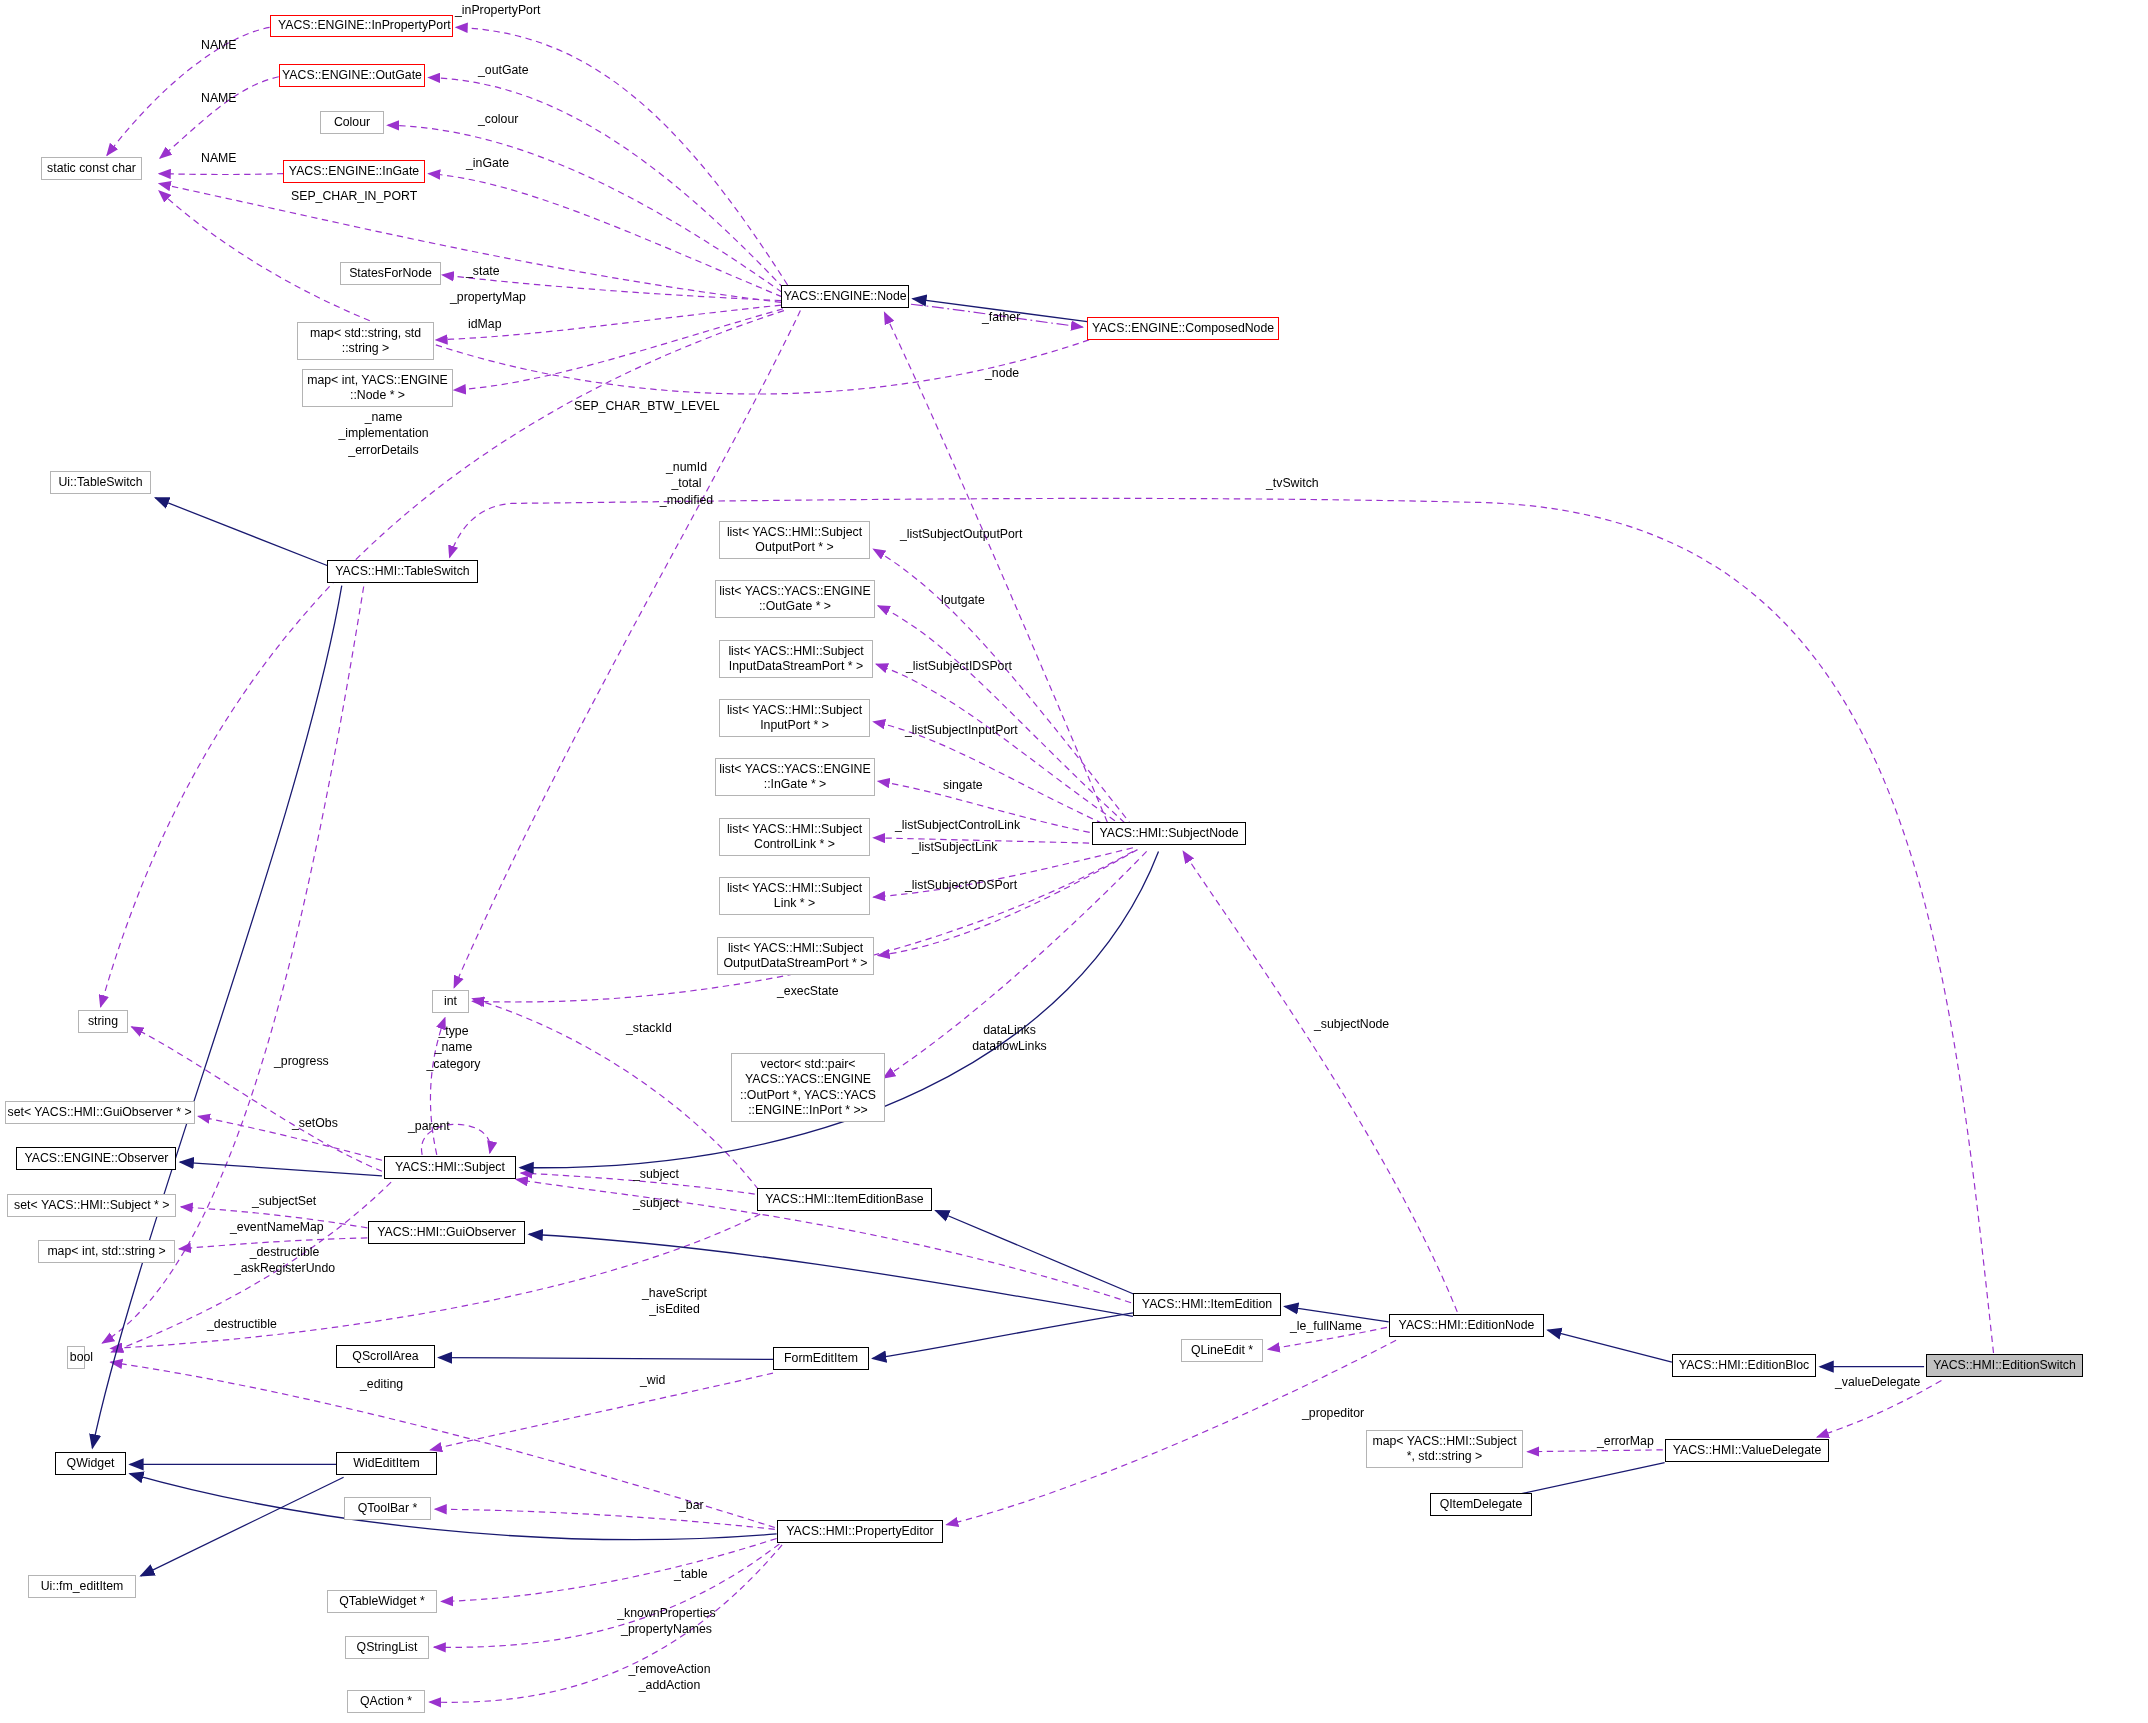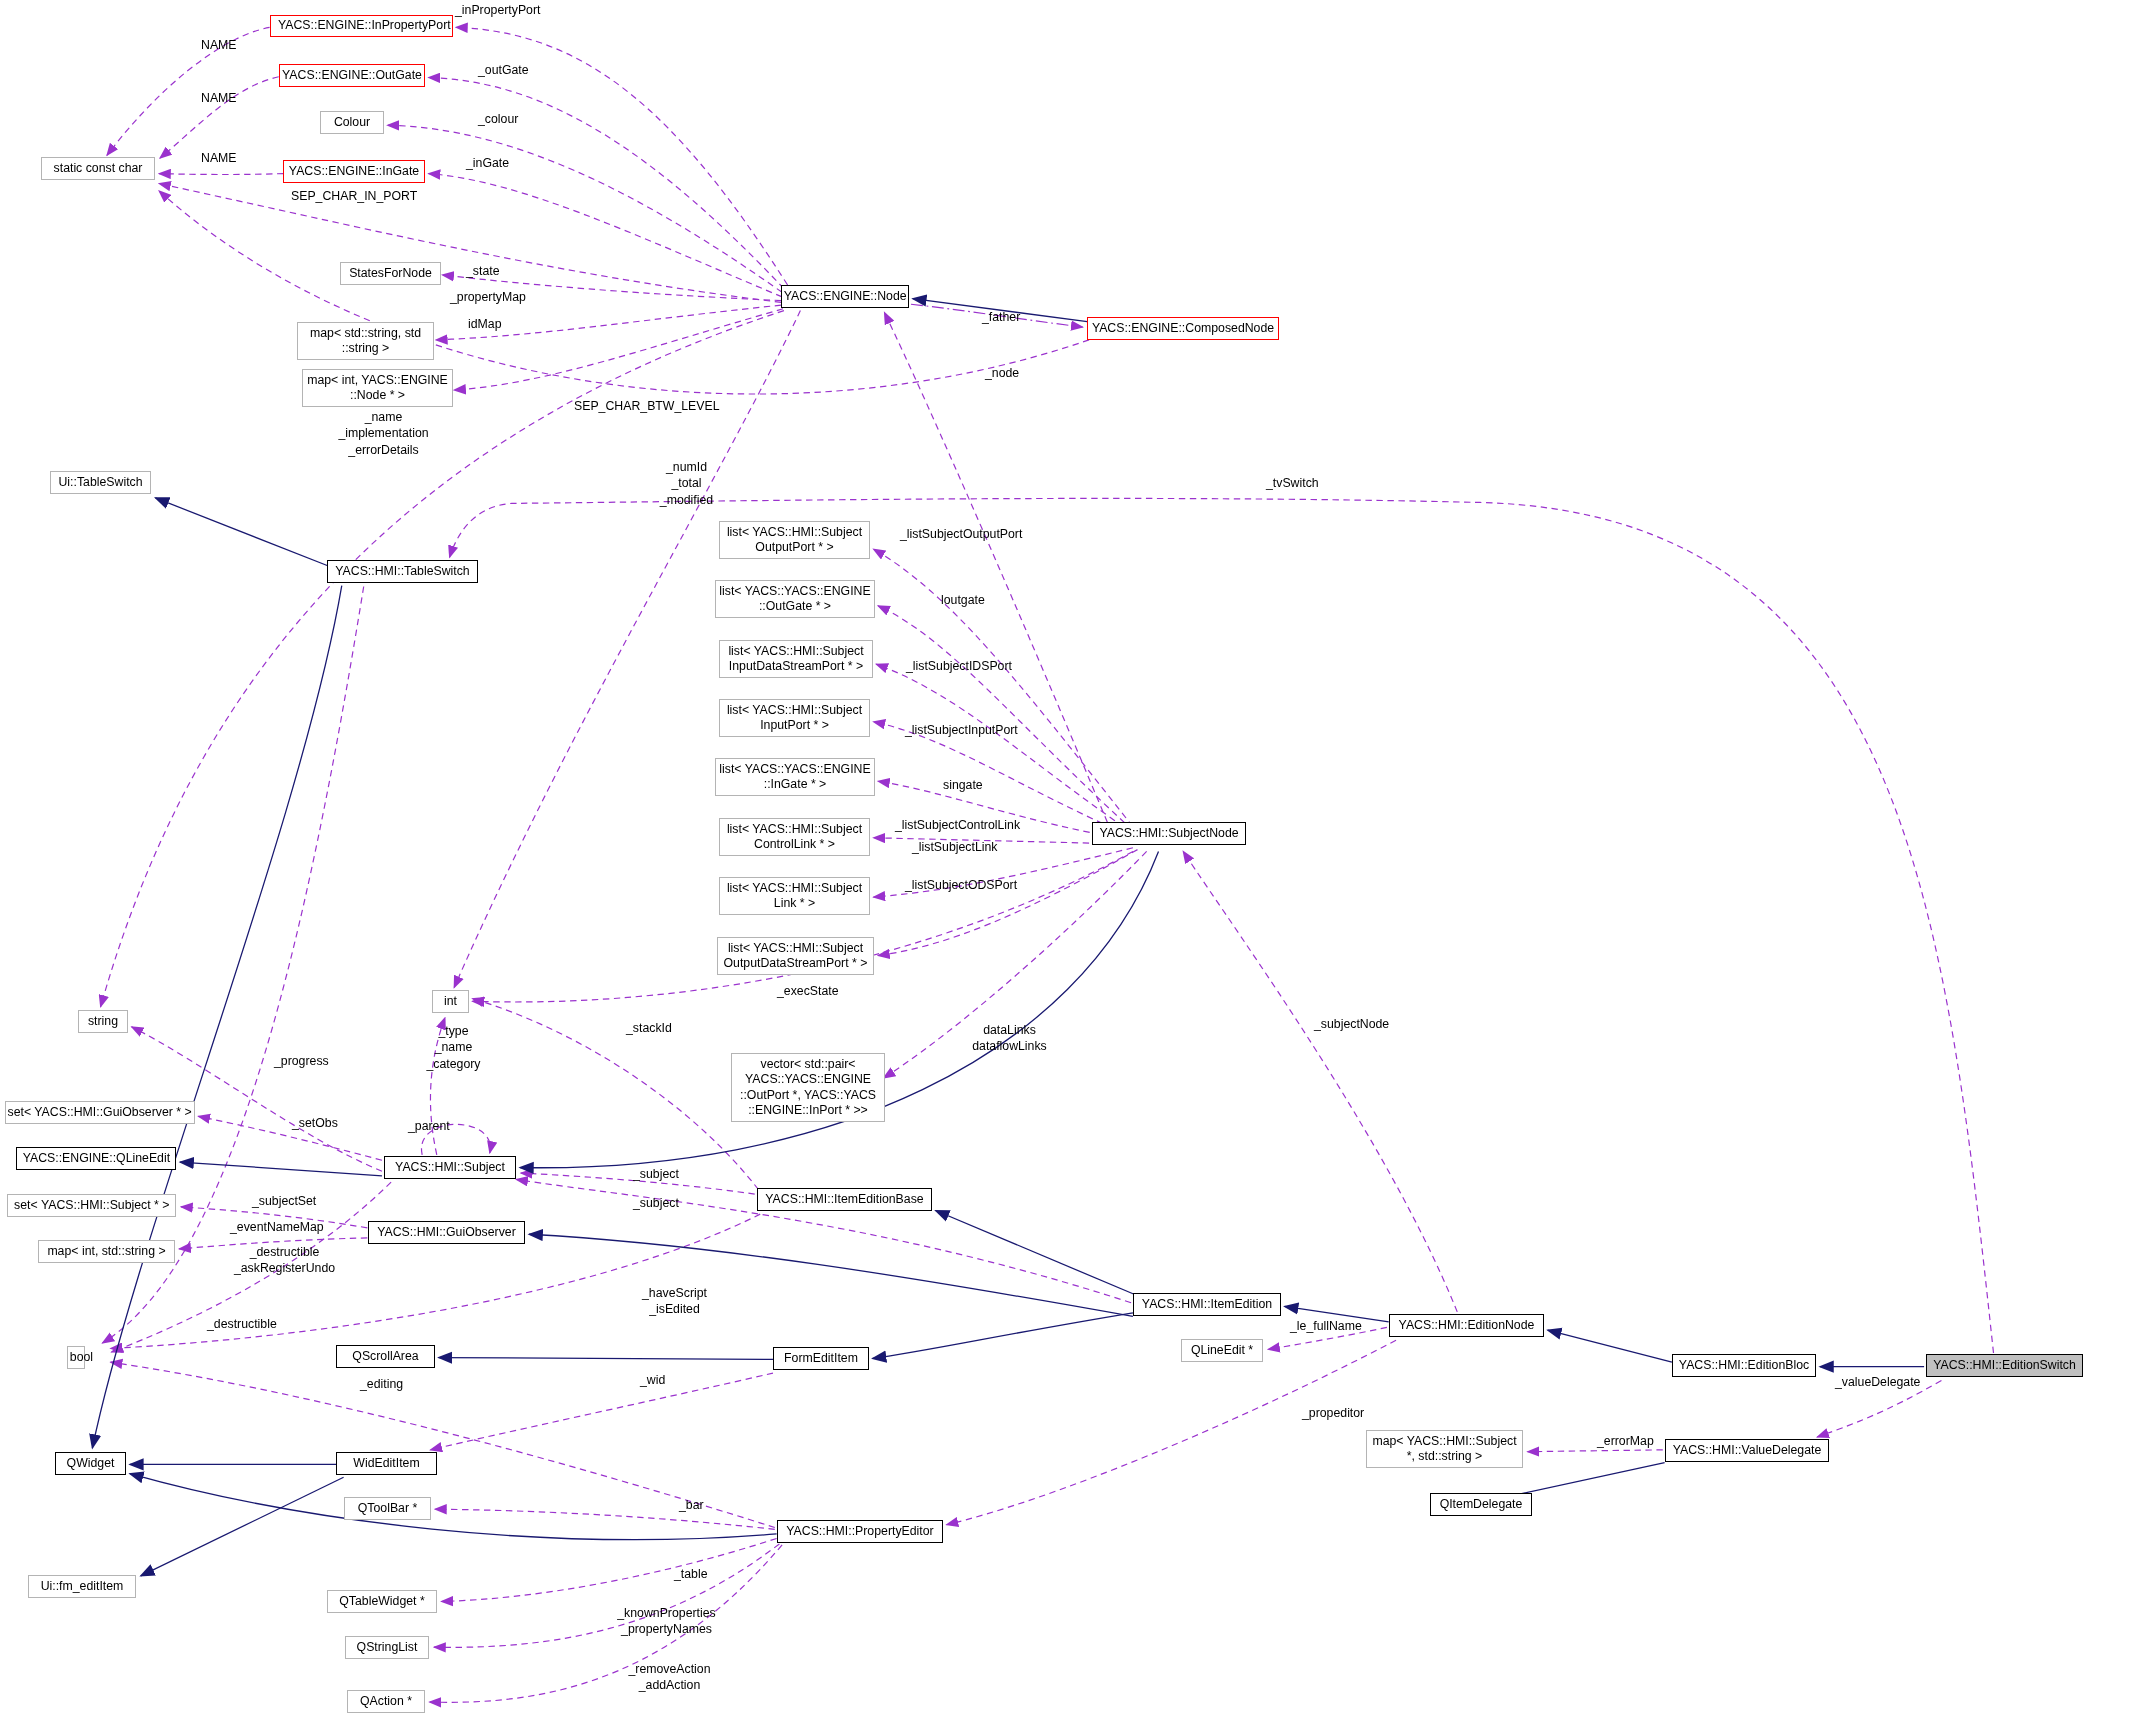--- a/index.html
+++ b/index.html
@@ -118,21 +118,21 @@
     <path class="inh" d="M1830,1491 L1694,1456" marker-end="url(#an)"></path>
     <path class="inh" d="M2106,1496 L1992,1496" marker-end="url(#an)"></path>
     <path class="inh" d="M1822,1601 L1624,1644" marker-end="url(#an)"></path>
   </svg>
 
   <div id="nodes-layer">
       <div class="node red" style="left: 270px; top: 14.6px; width: 183px; padding-left: 7px;">YACS::ENGINE::InPropertyPort</div>
       <div class="node red" style="left: 279px; top: 64px; width: 146px;">YACS::ENGINE::OutGate</div>
       <div class="node gray" style="left: 320px; top: 111px; width: 64px;">Colour</div>
       <div class="node red" style="left: 283px; top: 160px; width: 142px;">YACS::ENGINE::InGate</div>
-      <div class="node gray" style="left: 41px; top: 157px; width: 114px;">static const char</div>
+      <div class="node gray" style="left: 41px; top: 157px; width: 101px;">static const char</div>
       <div class="node gray" style="left: 340px; top: 262px; width: 101px;">StatesForNode</div>
       <div class="node gray" style="left: 297px; top: 322px; width: 137px;">map&lt; std::string, std
 ::string &gt;</div>
       <div class="node gray" style="left: 302px; top: 369px; width: 151px;">map&lt; int, YACS::ENGINE
 ::Node * &gt;</div>
       <div class="node " style="left: 781px; top: 285px; width: 128px;">YACS::ENGINE::Node</div>
       <div class="node red" style="left: 1087px; top: 317px; width: 192px;">YACS::ENGINE::ComposedNode</div>
       <div class="node gray" style="left: 50px; top: 471px; width: 101px;">Ui::TableSwitch</div>
       <div class="node " style="left: 327px; top: 560px; width: 151px;">YACS::HMI::TableSwitch</div>
       <div class="node gray" style="left: 719px; top: 521px; width: 151px;">list&lt; YACS::HMI::Subject
@@ -152,21 +152,21 @@
       <div class="node gray" style="left: 717px; top: 937px; width: 157px;">list&lt; YACS::HMI::Subject
 OutputDataStreamPort * &gt;</div>
       <div class="node " style="left: 1092px; top: 822px; width: 154px;">YACS::HMI::SubjectNode</div>
       <div class="node gray" style="left: 731px; top: 1053px; width: 154px;">vector&lt; std::pair&lt;
 YACS::YACS::ENGINE
 ::OutPort *, YACS::YACS
 ::ENGINE::InPort * &gt;&gt;</div>
       <div class="node gray" style="left: 432px; top: 990px; width: 37px;">int</div>
       <div class="node gray" style="left: 78px; top: 1010px; width: 50px;">string</div>
       <div class="node gray" style="left: 4.6px; top: 1101px; width: 190px;">set&lt; YACS::HMI::GuiObserver * &gt;</div>
-      <div class="node " style="left: 16.4px; top: 1147px; width: 160px;">YACS::ENGINE::QLineEdit</div>
+      <div class="node " style="left: 16.4px; top: 1147px; width: 160px;">YACS::ENGINE::Observer</div>
       <div class="node " style="left: 384px; top: 1156px; width: 132px;">YACS::HMI::Subject</div>
       <div class="node gray" style="left: 7.3px; top: 1194px; width: 169px;">set&lt; YACS::HMI::Subject * &gt;</div>
       <div class="node gray" style="left: 38px; top: 1240px; width: 137px;">map&lt; int, std::string &gt;</div>
       <div class="node " style="left: 368px; top: 1221px; width: 157px;">YACS::HMI::GuiObserver</div>
       <div class="node " style="left: 757px; top: 1188px; width: 175px;">YACS::HMI::ItemEditionBase</div>
       <div class="node gray" style="left: 67px; top: 1346px; width: 18px;">bool</div>
       <div class="node " style="left: 336px; top: 1345px; width: 99px;">QScrollArea</div>
       <div class="node " style="left: 773px; top: 1347px; width: 96px;">FormEditItem</div>
       <div class="node " style="left: 55px; top: 1452px; width: 71px;">QWidget</div>
       <div class="node " style="left: 336px; top: 1452px; width: 101px;">WidEditItem</div>

